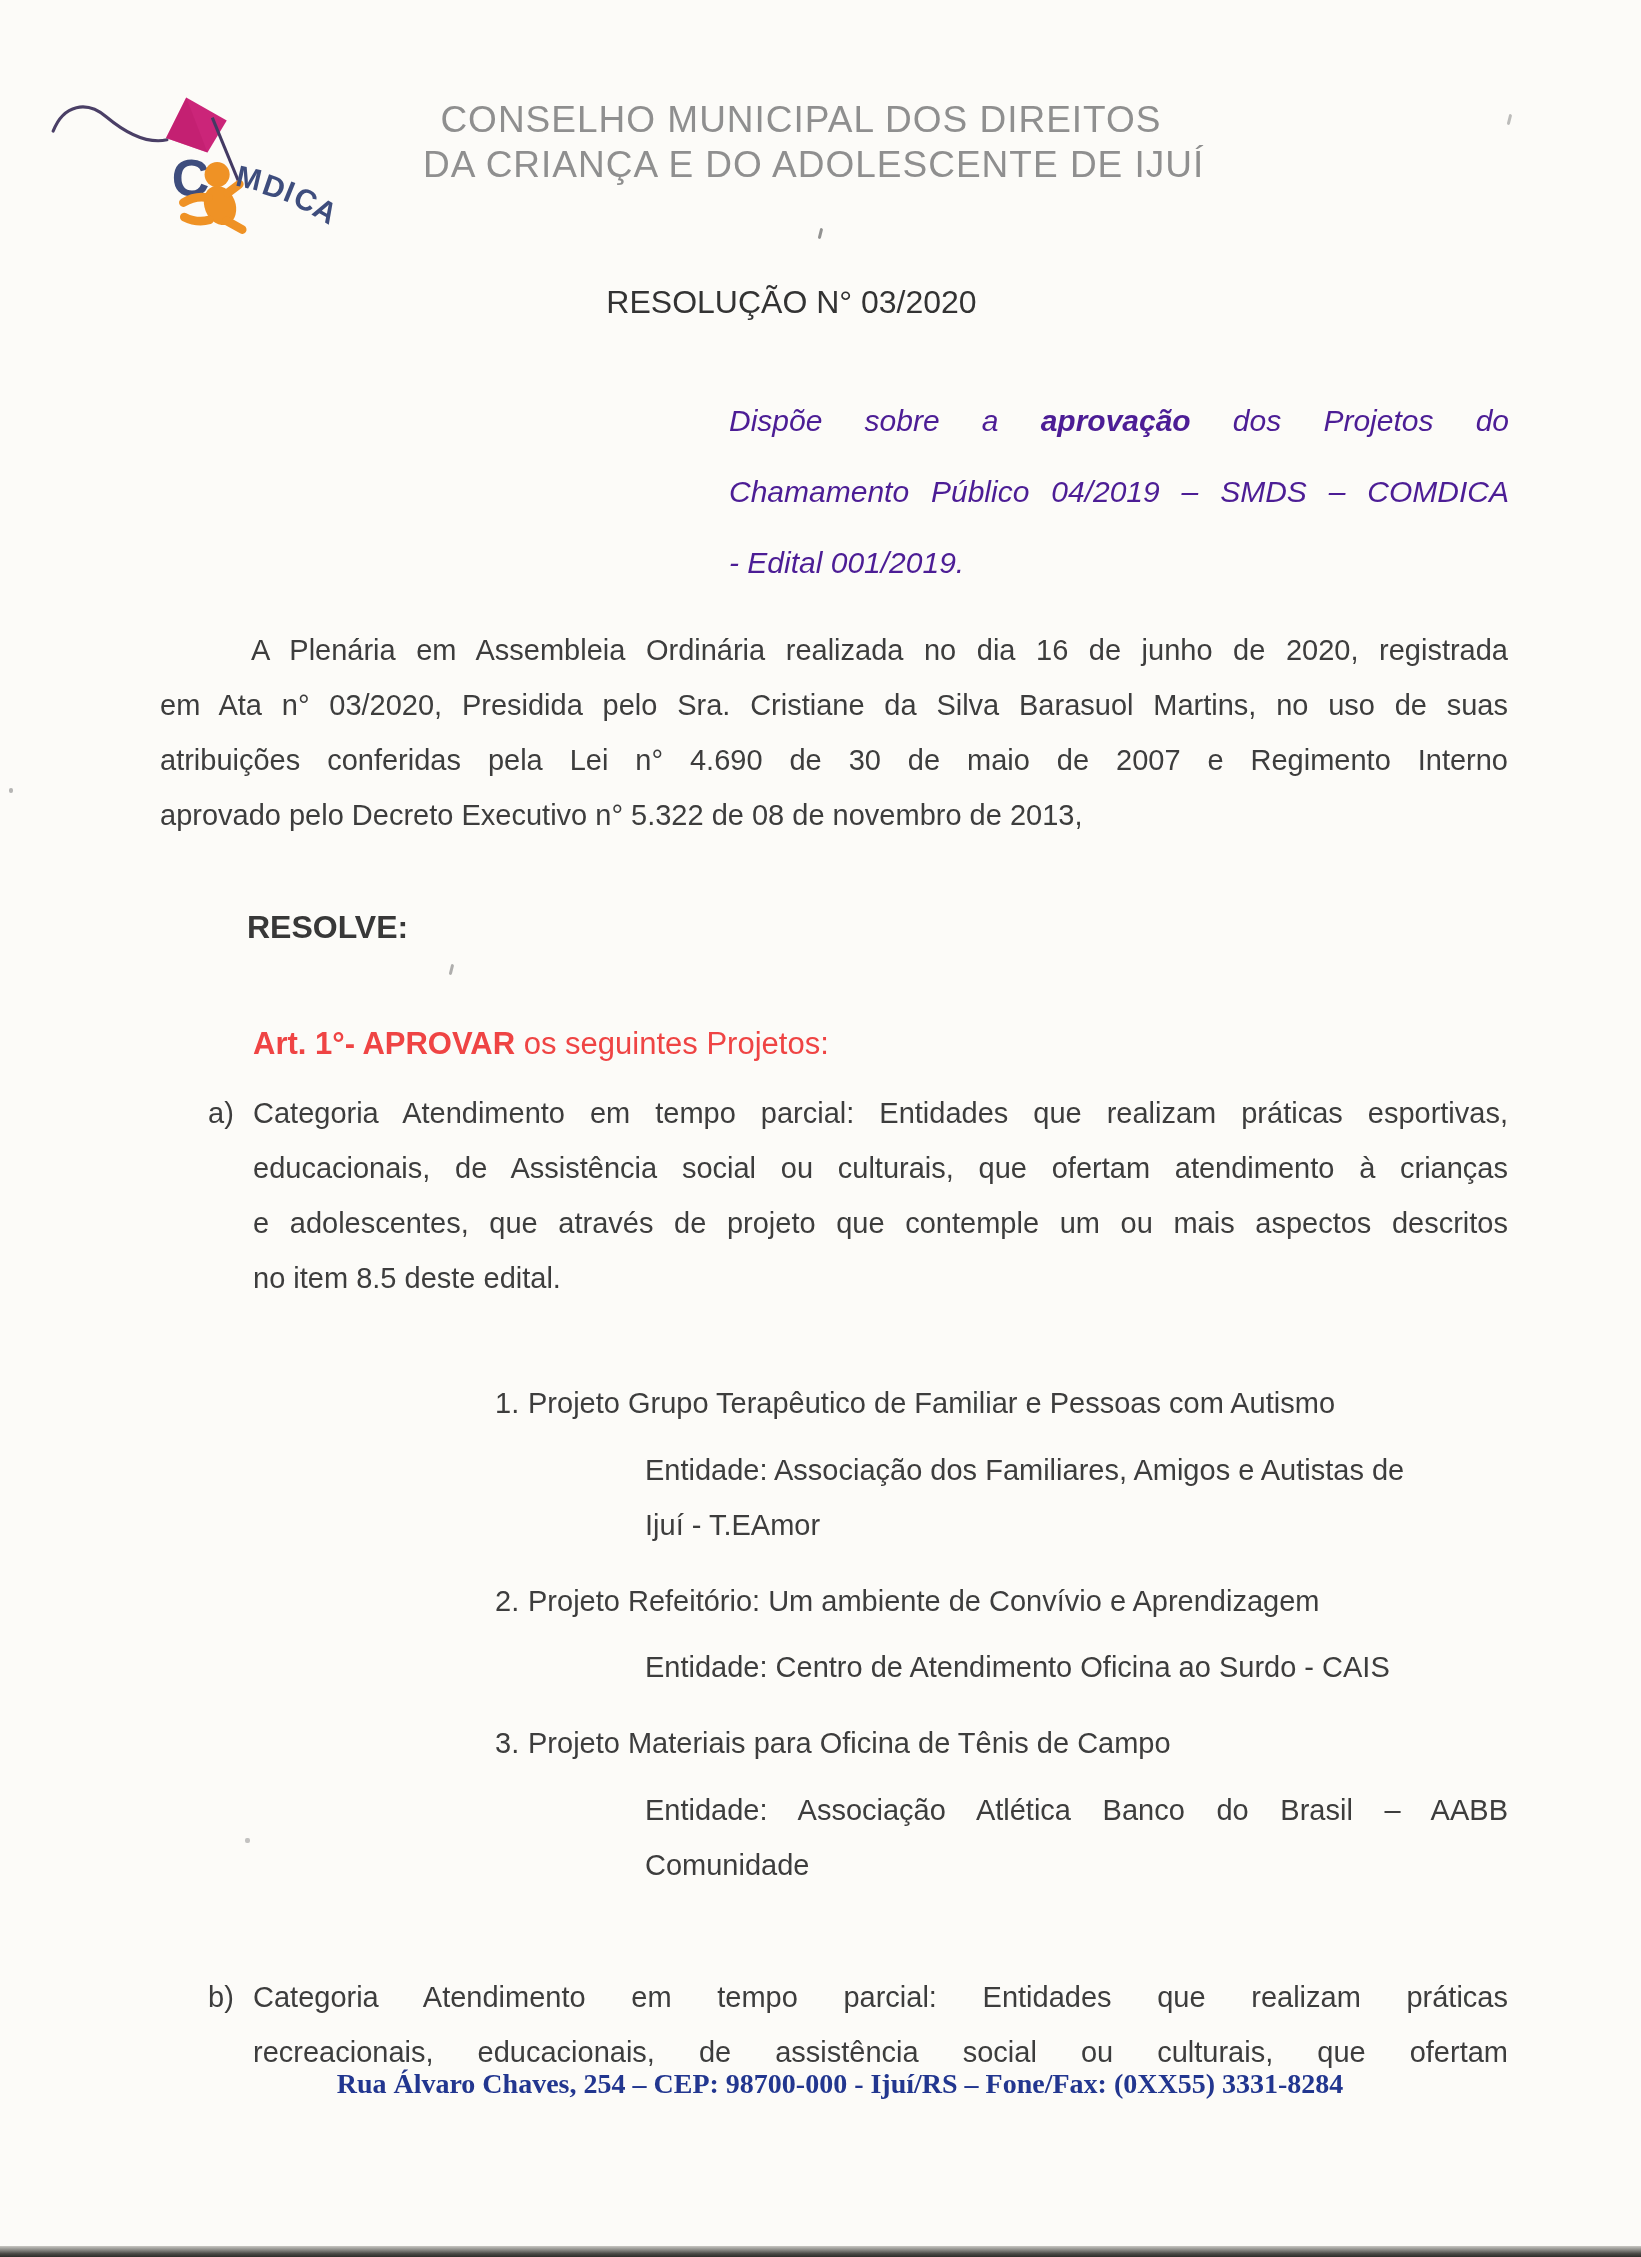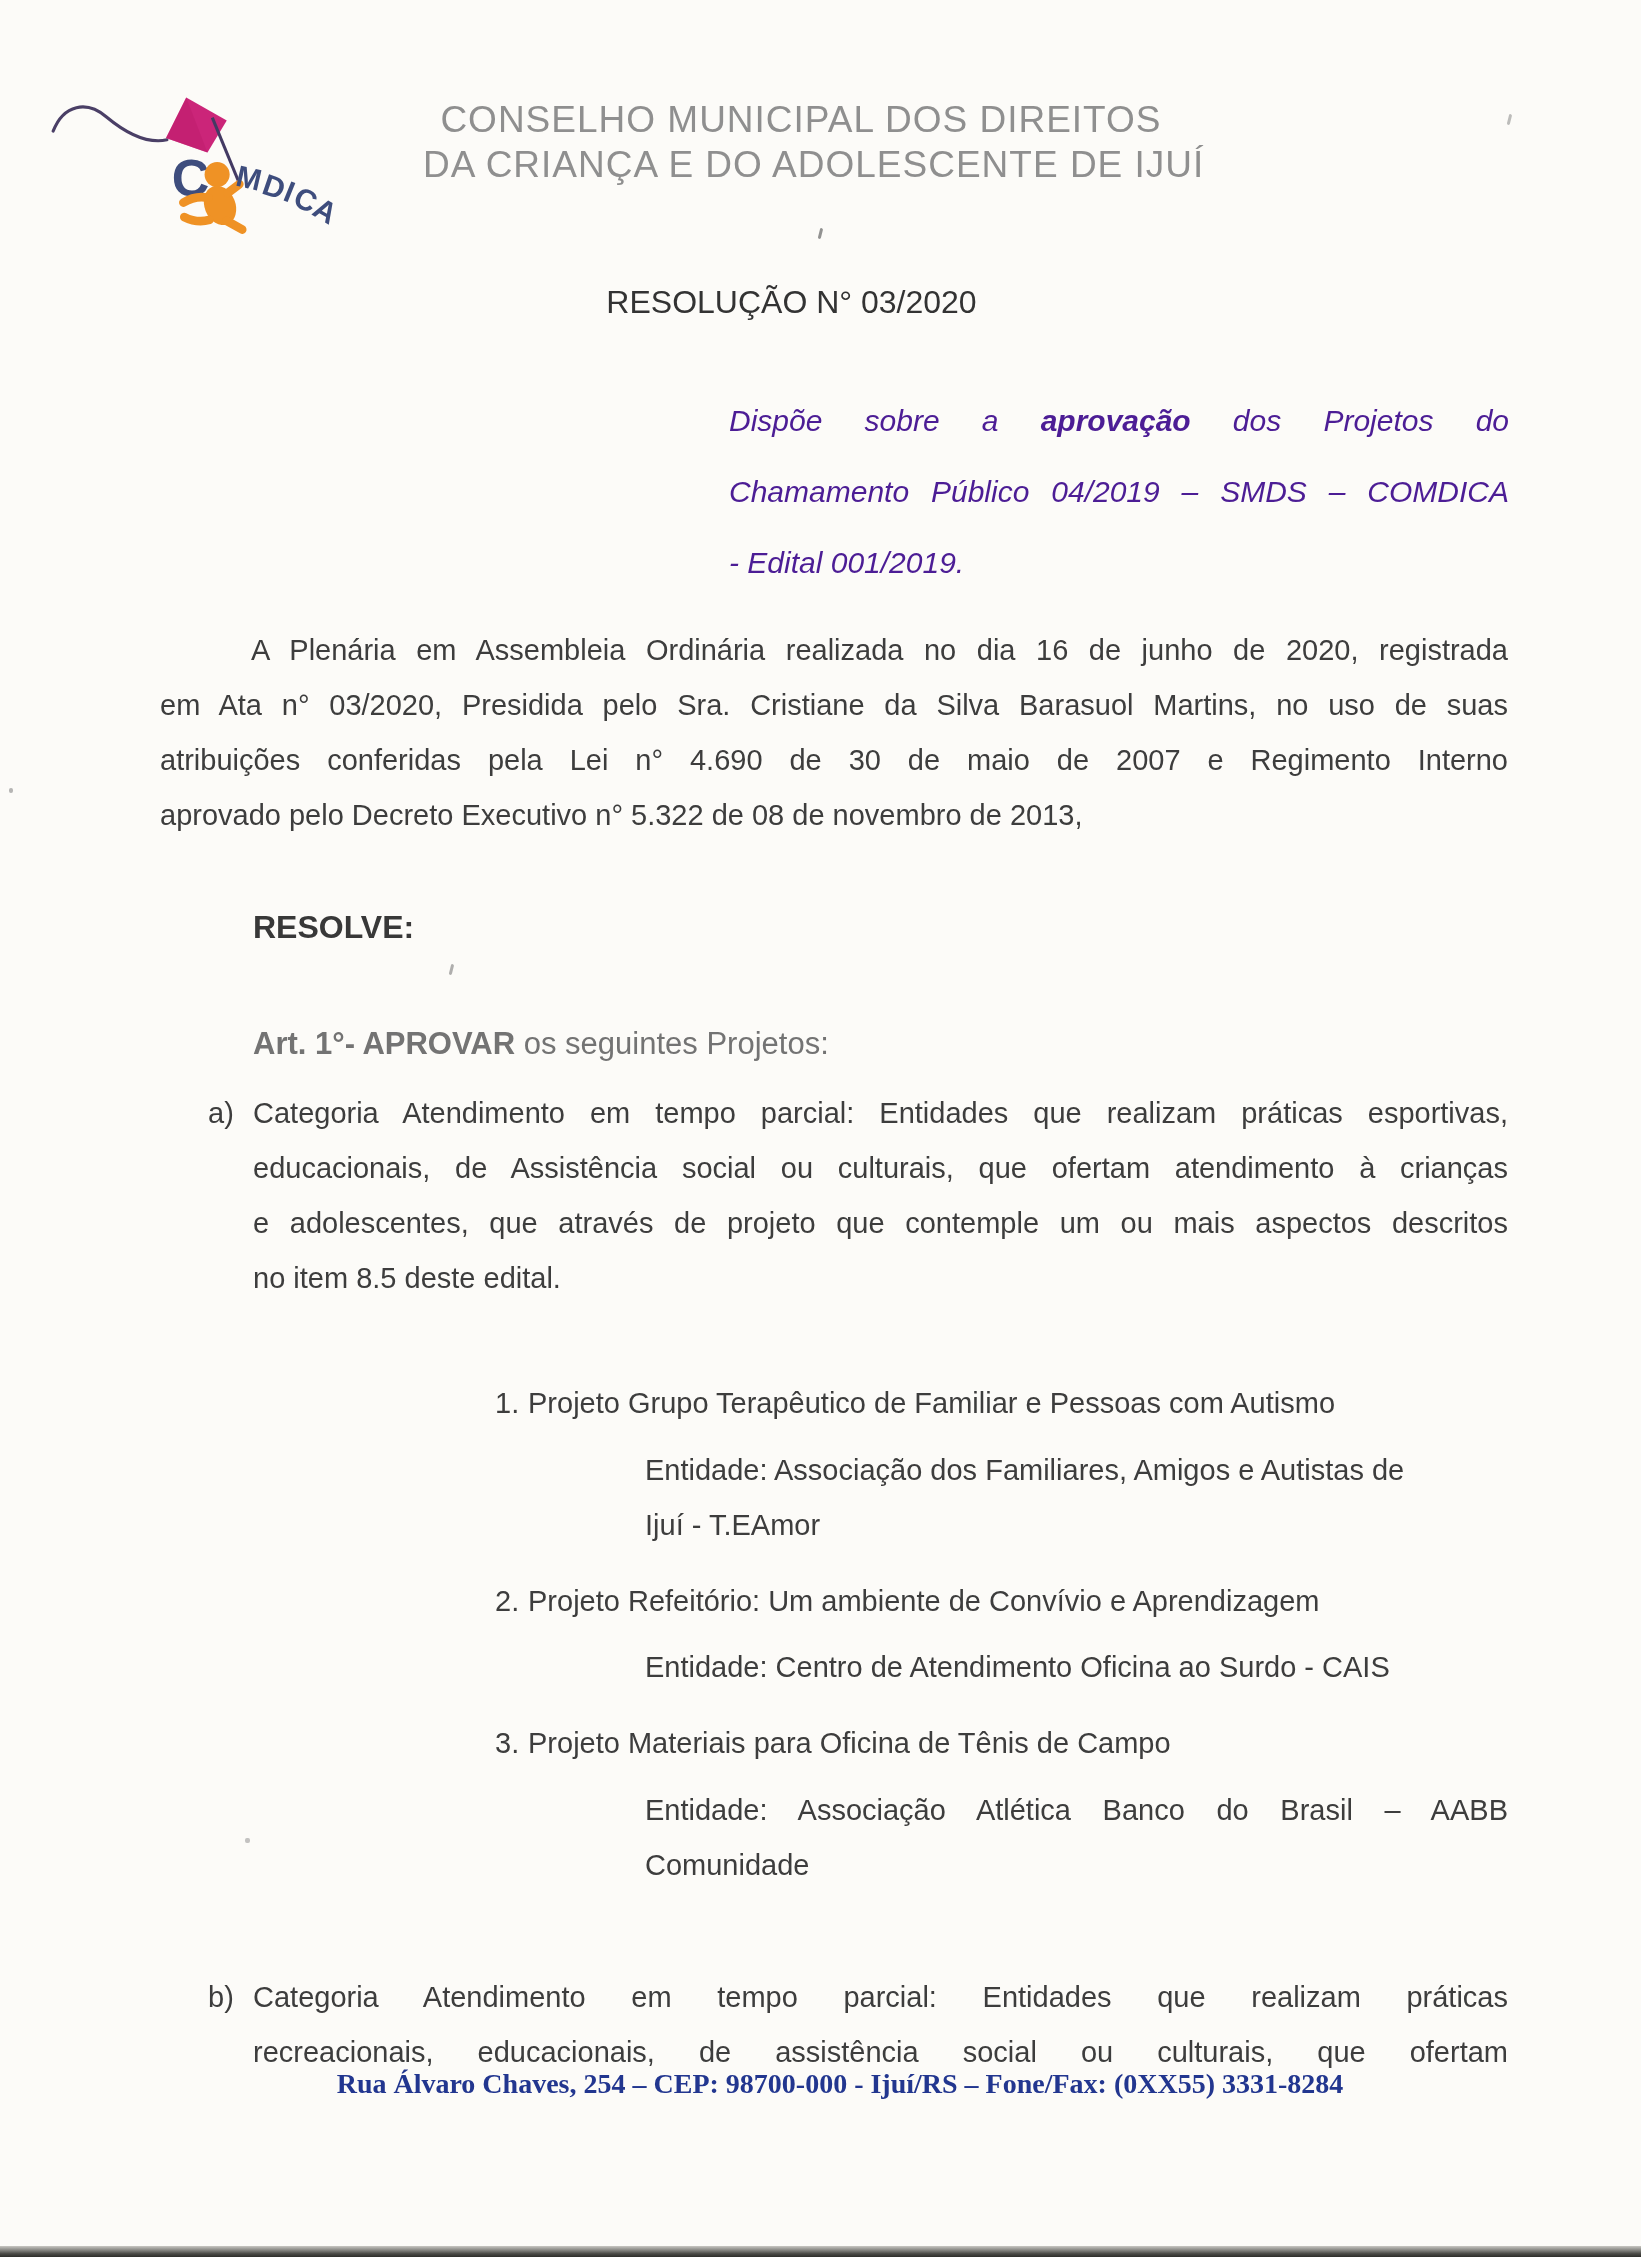--- a/index.html
+++ b/index.html
@@ -48,27 +48,27 @@
 
   
   .para1 {
     position: absolute; left: 160px; top: 623px; width: 1348px;
     font-size: 29px;
   }
   .para1 .bline { line-height: 55px; }
   .indent { text-indent: 91px; }
 
   .resolve {
-    position: absolute; left: 253px; top: 906px;
+    position: absolute; left: 247px; top: 906px;
     font-size: 32px; font-weight: bold; color: #383838;
     line-height: 43px;
   }
   .art1 {
     position: absolute; left: 253px; top: 1022px;
-    font-size: 31px; line-height: 43px; color: #737373;
+    font-size: 31px; line-height: 43px; color: #ef4444;
   }
   .art1 .b { font-weight: bold; }
 
   .list-item {
     position: absolute; width: 1255px; font-size: 29px;
   }
   .list-item .bline { line-height: 55px; }
   .item-a { left: 253px; top: 1086px; }
   .item-b { left: 253px; top: 1970px; }
   .item-marker {

